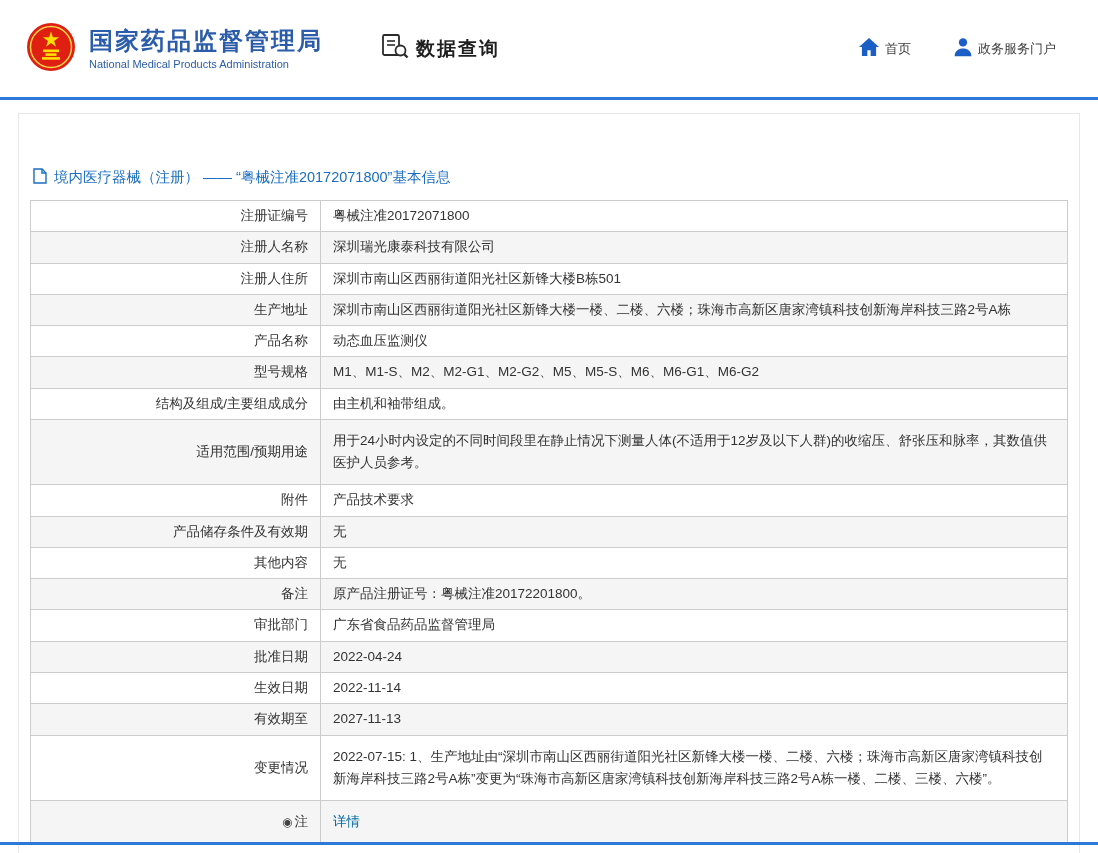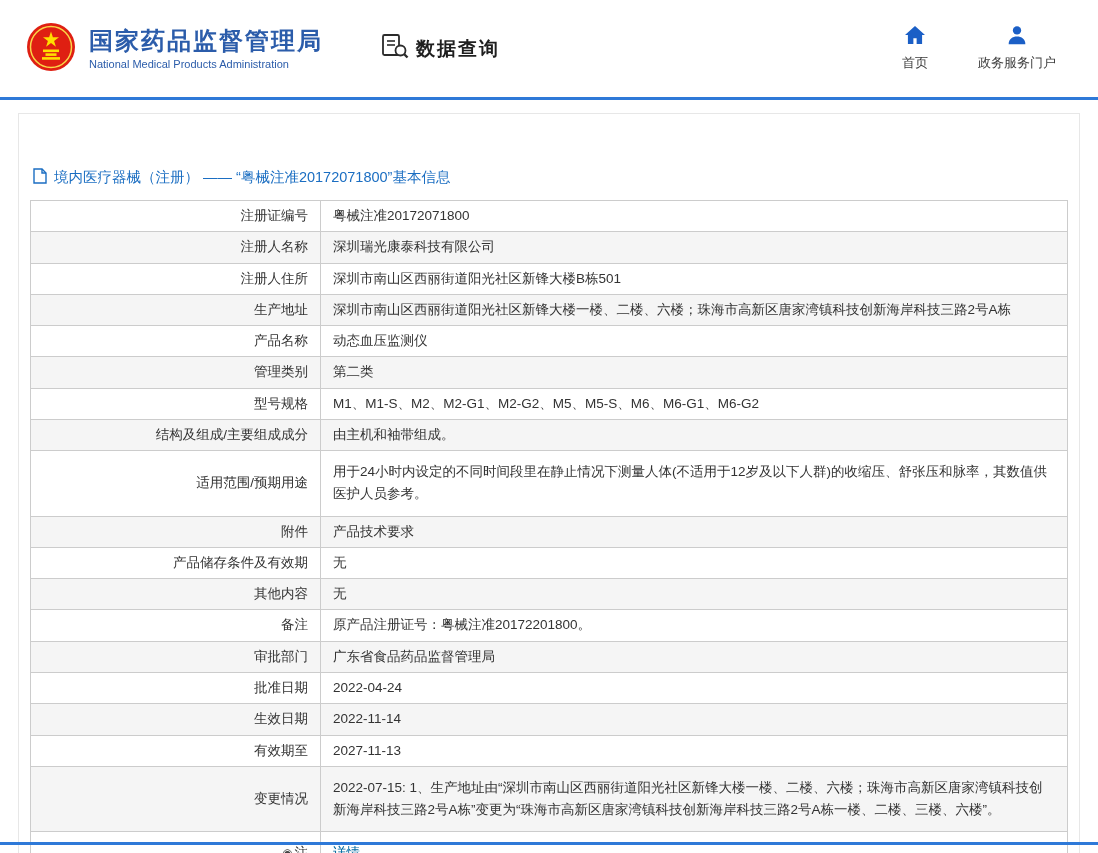--- a/index.html
+++ b/index.html
@@ -10,21 +10,21 @@
   
   .header { height: 97px; display: flex; align-items: center; padding: 0 42px 0 26px; }
   .logo-block { display: flex; align-items: center; gap: 13px; }
   .titles { display: flex; flex-direction: column; }
   .title-cn { font-size: 24px; font-weight: bold; color: #2b5caa; letter-spacing: 2px; line-height: 1.2; }
   .title-en { font-size: 11px; color: #2b5caa; margin-top: 3px; }
   .query-block { display: flex; align-items: center; gap: 7px; margin-left: 58px; }
   .query-label { font-size: 19px; color: #1f1f1f; font-weight: 600; letter-spacing: 2px; }
   .spacer { flex: 1; }
   .nav { display: flex; gap: 42px; }
-  .nav-item { display: flex; flex-direction: column; align-items: center; gap: 5px; cursor: pointer; margin-left: 8px; }
+  .nav-item { display: flex; flex-direction: row; align-items: center; gap: 5px; cursor: pointer; }
   .nav-label { font-size: 13px; color: #3d3d3d; }
 
   .header-line { height: 3px; background: #2e79d8; width: 100%; }
 
   
   .content { margin: 13px 18px 0; border: 1px solid #e7e7e7; padding: 10px 11px 34px; background: #fff; }
   .breadcrumb { display: flex; align-items: center; gap: 7px; color: #1b6ec2; font-size: 14.5px; padding: 7px 3px 13px; margin-top: 37px; }
 
   table.info-table { border-collapse: collapse; width: 100%; font-size: 13.5px; color: #333; table-layout: fixed; }
   .info-table td { border: 1px solid #cccccc; padding: 4px 12px; line-height: 1.65; vertical-align: middle; word-break: break-all; }
@@ -126,24 +126,20 @@
           </tr>
           <tr>
             <td class="label-cell">生产地址</td>
             <td class="value-cell">深圳市南山区西丽街道阳光社区新锋大楼一楼、二楼、六楼；珠海市高新区唐家湾镇科技创新海岸科技三路2号A栋</td>
           </tr>
           <tr>
             <td class="label-cell">产品名称</td>
             <td class="value-cell">动态血压监测仪</td>
           </tr>
           <tr>
-            <td class="label-cell">管理类别</td>
-            <td class="value-cell">第二类</td>
-          </tr>
-          <tr>
             <td class="label-cell">型号规格</td>
             <td class="value-cell">M1、M1-S、M2、M2-G1、M2-G2、M5、M5-S、M6、M6-G1、M6-G2</td>
           </tr>
           <tr>
             <td class="label-cell">结构及组成/主要组成成分</td>
             <td class="value-cell">由主机和袖带组成。</td>
           </tr>
           <tr class="tall">
             <td class="label-cell">适用范围/预期用途</td>
             <td class="value-cell">用于24小时内设定的不同时间段里在静止情况下测量人体(不适用于12岁及以下人群)的收缩压、舒张压和脉率，其数值供医护人员参考。</td>

